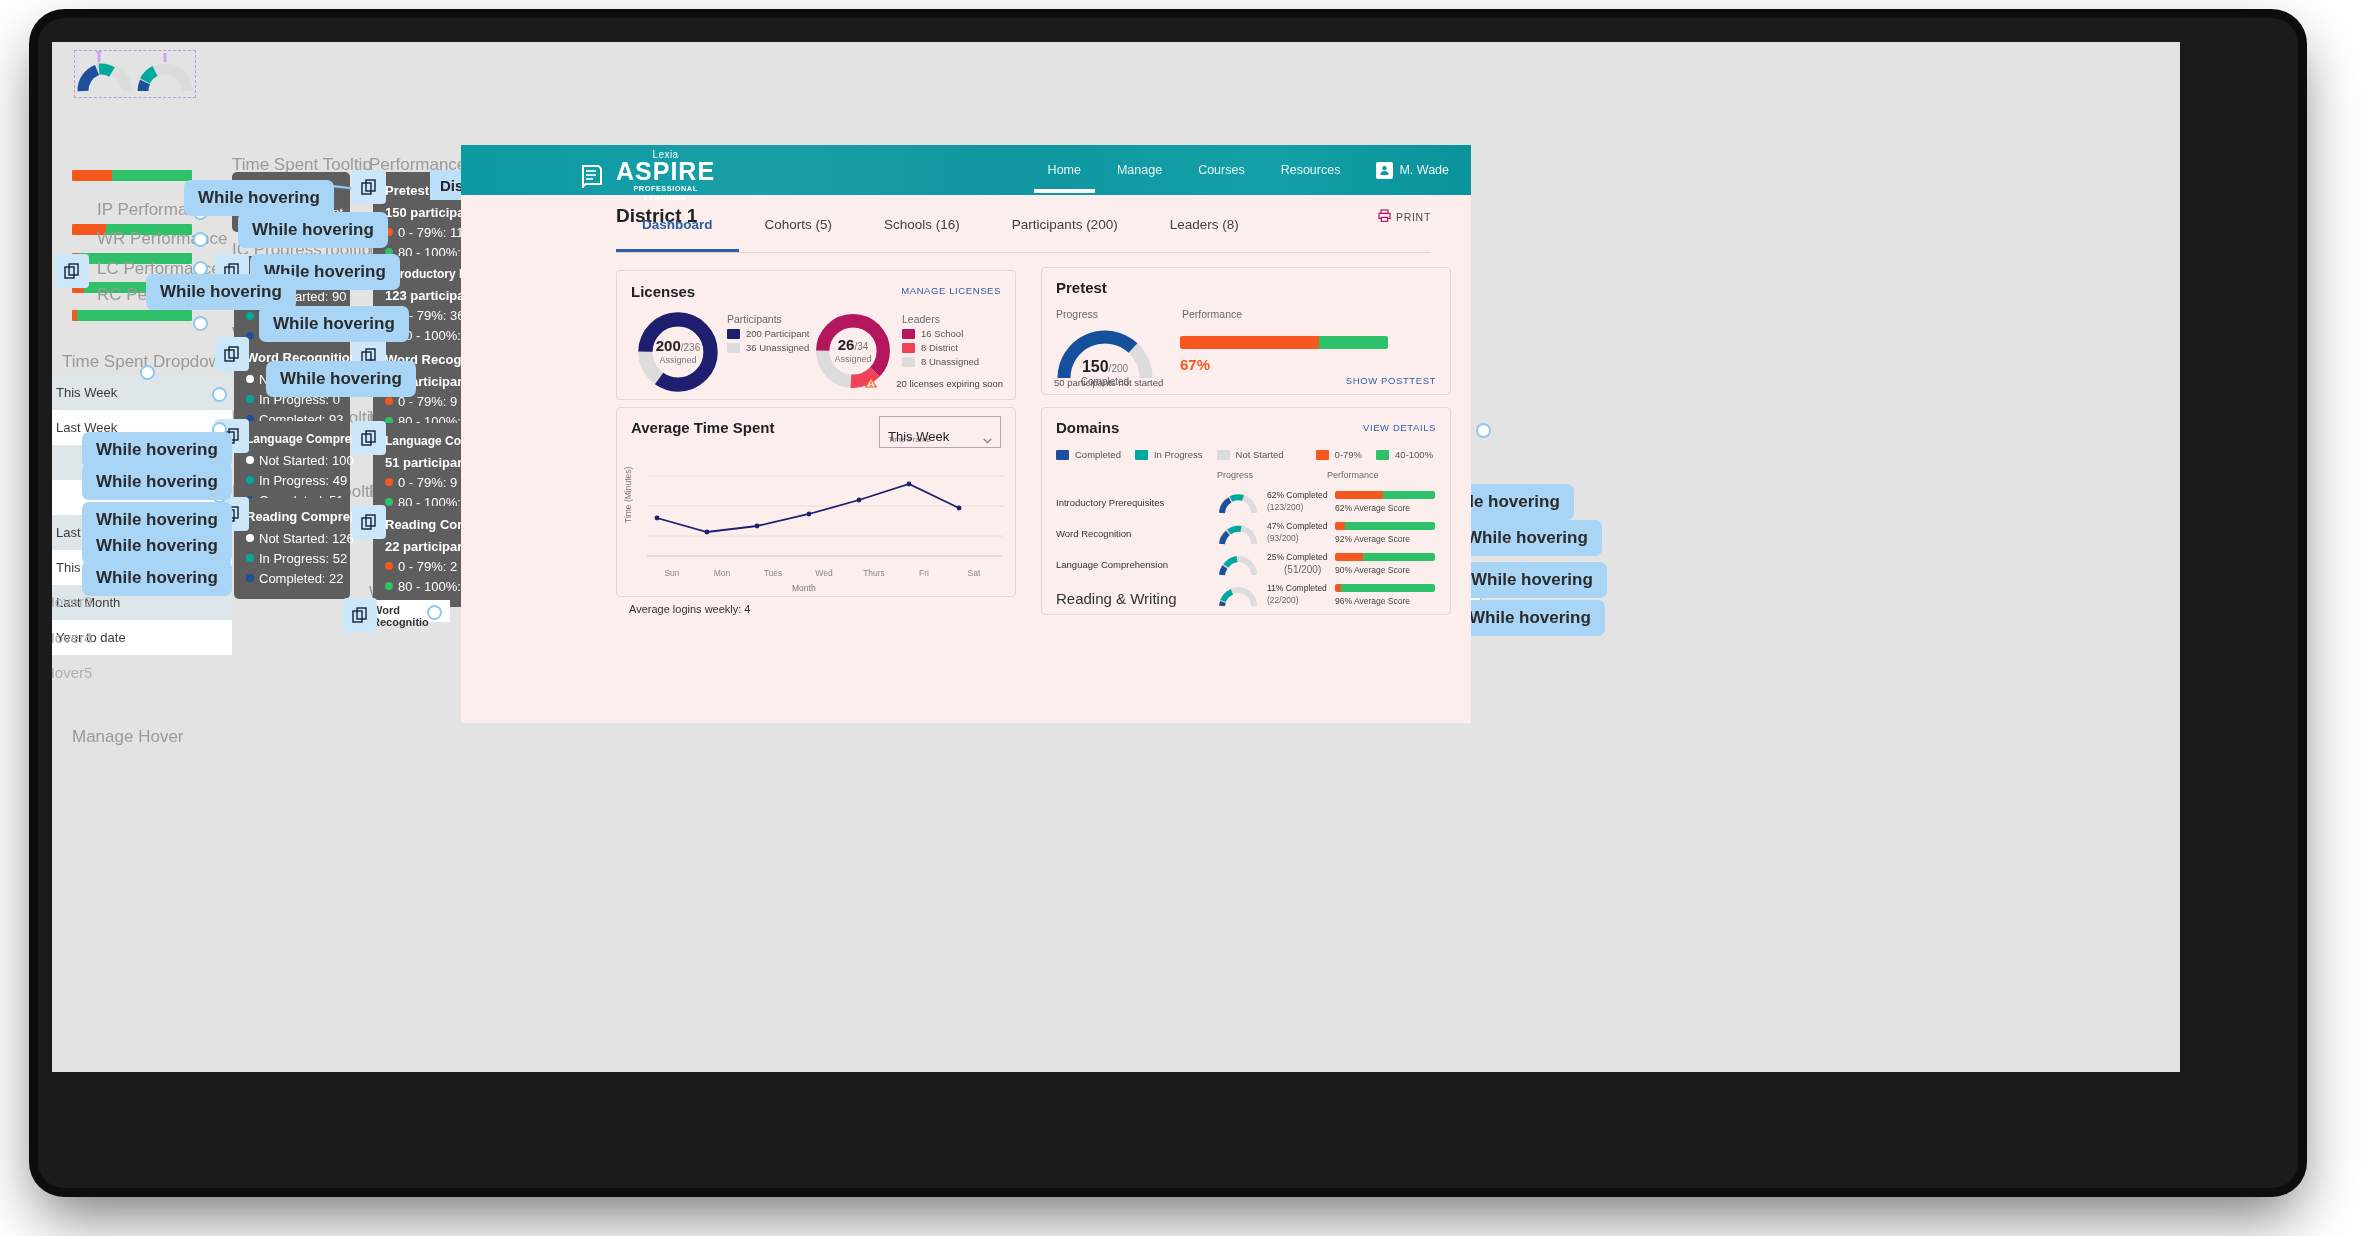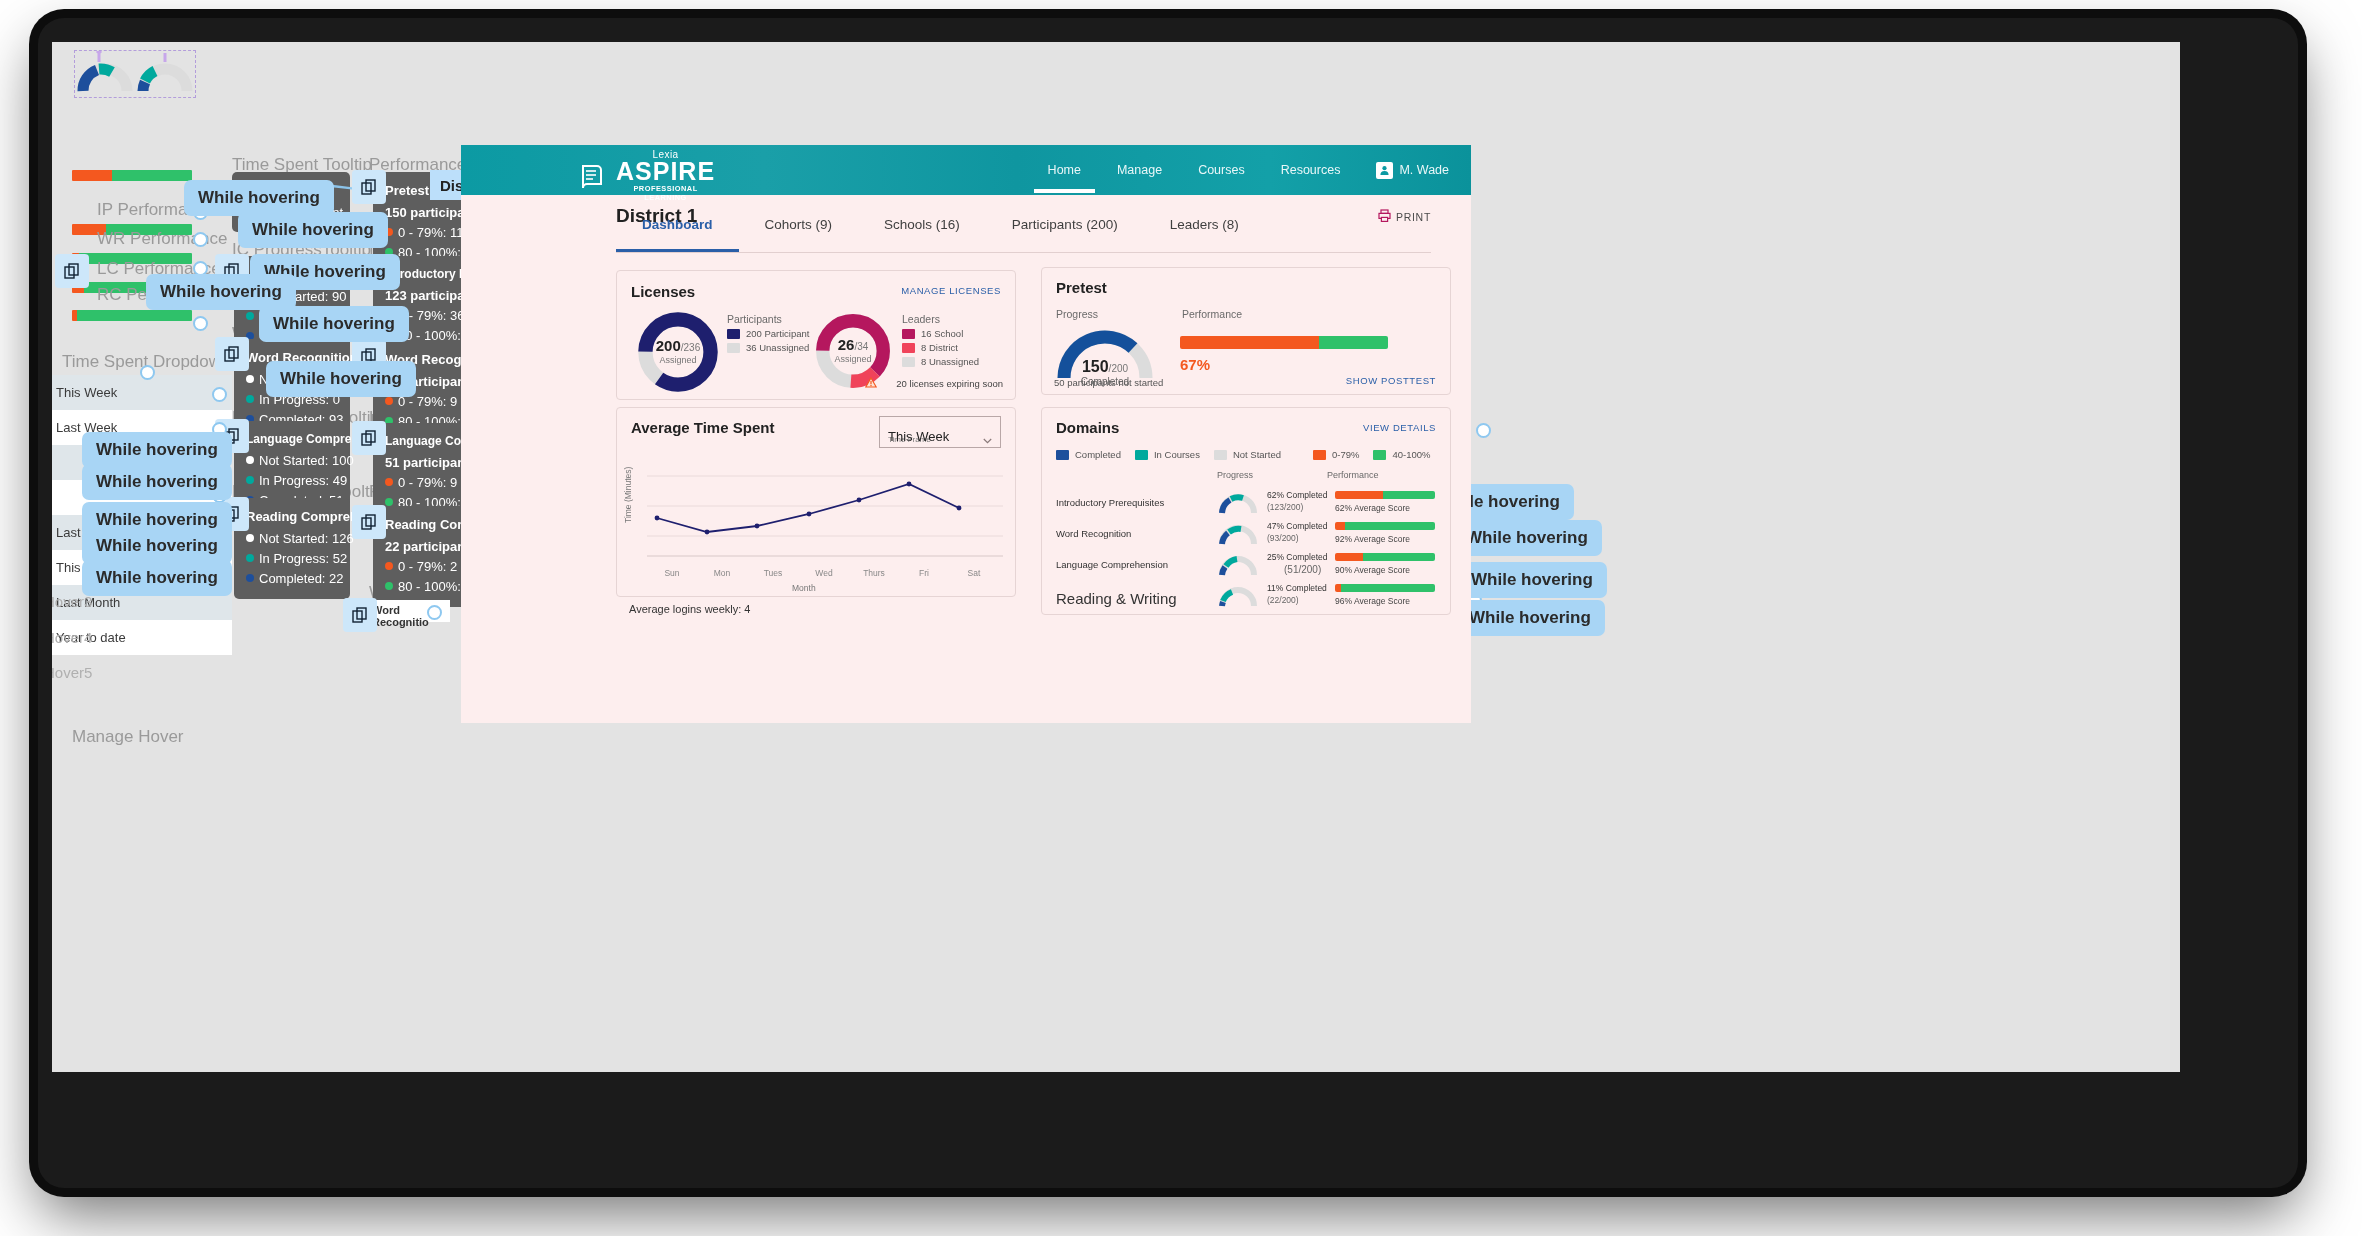--- a/index.html
+++ b/index.html
@@ -470,21 +470,21 @@
                 <rect x="1" y="4.4" width="11" height="5" fill="none" stroke="#b5175e" stroke-width="1.2"></rect>
                 <rect x="3.4" y="8.4" width="6.2" height="4" fill="#fdeeee" stroke="#b5175e" stroke-width="1.2"></rect>
               </svg>
           </span>
           <span>PRINT</span>
         </div>
       </div>
 
       <div id="tabs">
         <div class="tab active">Dashboard</div>
-        <div class="tab">Cohorts (9)</div>
+        <div class="tab">Cohorts (5)</div>
         <div class="tab">Schools (16)</div>
         <div class="tab">Participants (200)</div>
         <div class="tab">Leaders (8)</div>
       </div>
 
       <div class="card" style="left:155px;top:125px;width:400px;height:130px;">
         <div class="card-title" style="position:absolute;left:14px;top:12px;">Licenses</div>
         <a class="card-link" href="#">MANAGE LICENSES</a>
 
         <svg width="86" height="86" viewBox="0 0 42 42" style="position:absolute;left:18px;top:38px;">
@@ -612,21 +612,21 @@
         <div class="card-title" style="position:absolute;left:14px;top:11px;">Domains</div>
         <a class="card-link" href="#">VIEW DETAILS</a>
 
         <div style="position:absolute;left:14px;top:38px;display:flex;gap:14px;">
           <span class="legend">
               <span class="sw" style="background:#1d4f9c;"></span>
               <span>Completed</span>
             </span>
           <span class="legend">
               <span class="sw" style="background:#00a99d;"></span>
-              <span>In Courses</span>
+              <span>In Progress</span>
             </span>
           <span class="legend">
               <span class="sw" style="background:#dcdcdc;"></span>
               <span>Not Started</span>
             </span>
           <span class="legend" style="margin-left:18px;">
               <span class="sw" style="background:#f4581f;"></span>
               <span>0-79%</span>
             </span>
           <span class="legend">

